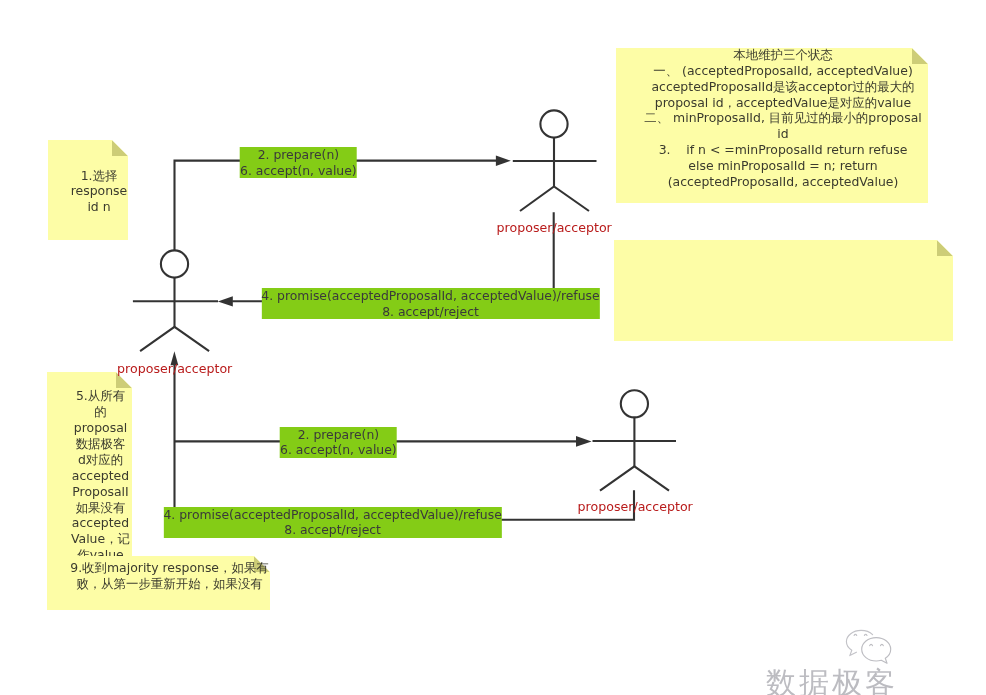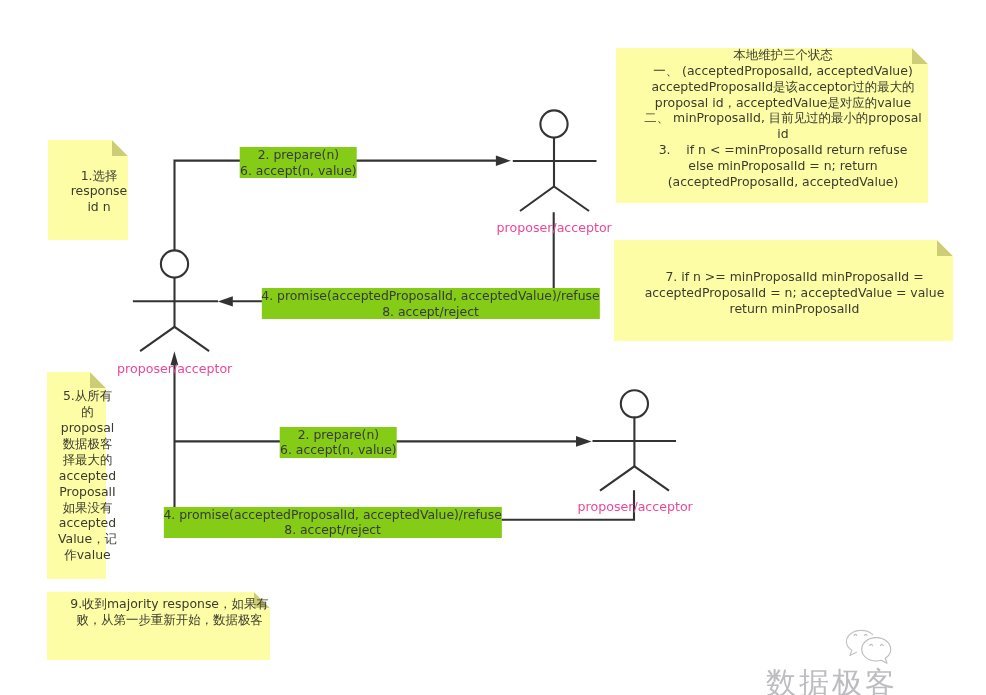--- a/index.html
+++ b/index.html
@@ -16,21 +16,21 @@
         text-align:center;white-space:pre;padding-left:11px;}
   .fold{position:absolute;top:0;right:0;width:0;height:0;z-index:2;
         border-bottom:16px solid #cdcd77;border-right:16px solid transparent;}
 
   svg.diagram{position:absolute;left:0;top:0;pointer-events:none;z-index:2;}
 
   .lbl{position:absolute;font-family:"DejaVu Sans",sans-serif;
        font-size:12.4px;line-height:15.6px;color:#3a3a3a;text-align:center;
        white-space:pre;transform:translateX(-50%);background:#84cc16;z-index:3;}
   .actor-label{position:absolute;font-family:"DejaVu Sans",sans-serif;
-       font-size:12.6px;line-height:14px;color:#ec4899;white-space:pre;
+       font-size:12.6px;line-height:14px;color:#b91c1c;white-space:pre;
        transform:translateX(-50%);text-align:center;z-index:6;}
 
   .wm{position:absolute;display:flex;align-items:flex-end;flex-direction:column;}
   .wm .wmtext{font-family:"DejaVu Sans",sans-serif;font-size:30px;color:#bcbcc1;
        letter-spacing:3px;line-height:1;margin-left:1px;}
 </style>
 </head>
 <body>
 
 <div id="stage">
@@ -79,39 +79,38 @@
         <path d="M38.5 19.6c.65-1.6 2.15-1.6 2.8 0"></path>
       </g>
     </svg>
     <span class="wmtext">数据极客</span>
   </div>
 <div class="note" style="left: 48px; top: 140px; width: 80px; height: 100px;">
       <div class="fold"></div>
       <div class="cut"></div>
       <div class="ntext" style="top: 27.5px;"><div>1.选择</div><div>response</div><div>id n</div></div>
     </div>
-    <div class="note" style="left: 47px; top: 372px; width: 59px; height: 207px;">
+    <div class="note" style="left: 47px; top: 372px; width: 85px; height: 207px;">
       <div class="fold"></div>
       <div class="cut"></div>
-      <div class="ntext" style="top: 16.2px;"><div>5.从所有</div><div>的</div><div>proposal</div><div>数据极客</div><div>择最大的</div><div>accepted</div><div>ProposalI</div><div>如果没有</div><div>accepted</div><div>Value，记</div><div>作value</div></div>
+      <div class="ntext" style="top: 16.2px;"><div>5.从所有</div><div>的</div><div>proposal</div><div>数据极客</div><div>d对应的</div><div>accepted</div><div>ProposalI</div><div>如果没有</div><div>accepted</div><div>Value，记</div><div>作value</div></div>
     </div>
-    <div class="note" style="left: 47px; top: 592px; width: 223px; height: 68px;">
+    <div class="note" style="left: 47px; top: 556px; width: 223px; height: 54px;">
       <div class="fold"></div>
       <div class="cut"></div>
-      <div class="ntext" style="top: 4px;"><div>9.收到majority response，如果有</div><div>败，从第一步重新开始，数据极客</div></div>
+      <div class="ntext" style="top: 4px;"><div>9.收到majority response，如果有</div><div>败，从第一步重新开始，如果没有</div></div>
     </div>
     <div class="note" style="left: 616px; top: 48px; width: 312px; height: 155px;">
       <div class="fold"></div>
       <div class="cut"></div>
       <div class="ntext" style="top: -1.2px;"><div>本地维护三个状态</div><div>一、 (acceptedProposalId, acceptedValue)</div><div>acceptedProposalId是该acceptor过的最大的</div><div>proposal id，acceptedValue是对应的value</div><div>二、 minProposalId, 目前见过的最小的proposal</div><div>id</div><div>3.    if n &lt; =minProposalId return refuse</div><div>else minProposalId = n; return</div><div>(acceptedProposalId, acceptedValue)</div></div>
     </div>
     <div class="note" style="left: 614px; top: 240px; width: 339px; height: 101px;">
       <div class="fold"></div>
       <div class="cut"></div>
-      <div class="ntext" style="top: 29px;"><div>7. if n &gt;= minProposalId minProposalId =</div><div>acceptedProposalId = n; acceptedValue = value</div><div>return minProposalId</div></div>
     </div>
     <div class="lbl" style="left: 298.4px; top: 147.2px;"><div>2. prepare(n)</div><div>6. accept(n, value)</div></div>
     <div class="lbl" style="left: 430.5px; top: 288.2px;"><div>4. promise(acceptedProposalId, acceptedValue)/refuse</div><div>8. accept/reject</div></div>
     <div class="lbl" style="left: 338.4px; top: 426.6px;"><div>2. prepare(n)</div><div>6. accept(n, value)</div></div>
     <div class="lbl" style="left: 332.6px; top: 506.6px;"><div>4. promise(acceptedProposalId, acceptedValue)/refuse</div><div>8. accept/reject</div></div>
     <div class="actor-label" style="left: 174.7px; top: 361.5px;">proposer/acceptor</div>
     <div class="actor-label" style="left: 554.2px; top: 220.5px;">proposer/acceptor</div>
     <div class="actor-label" style="left: 635.2px; top: 499.5px;">proposer/acceptor</div>
   </div>
 

